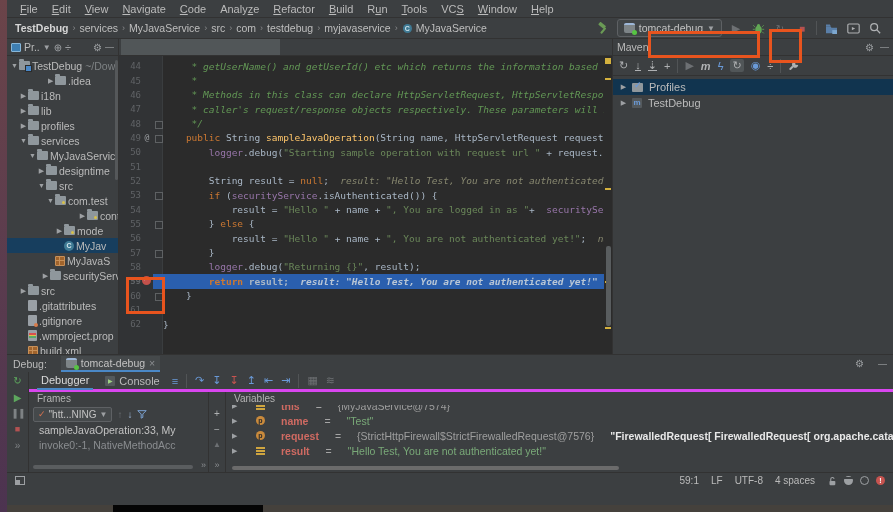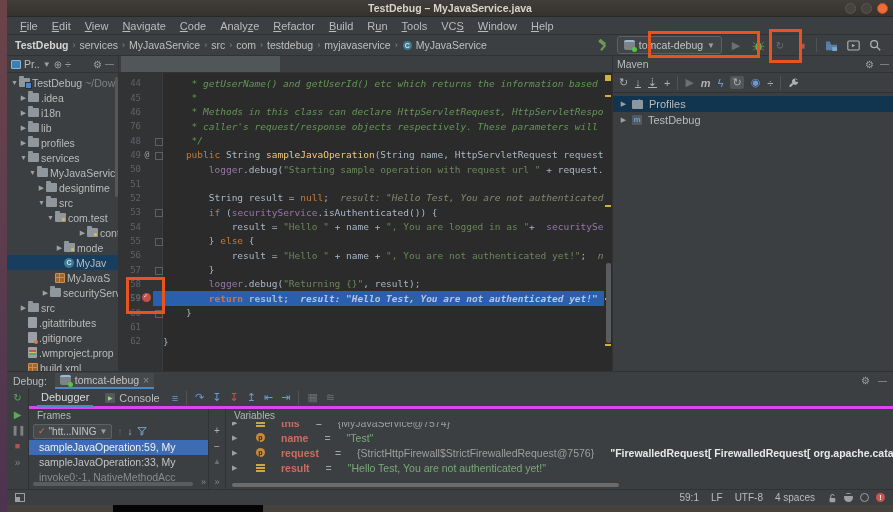--- a/index.html
+++ b/index.html
@@ -103,21 +103,21 @@
   .mtool .blue{color:#6a9ad8;}
   .mtree{flex:1;font-size:11px;color:#bbbbbb;padding-top:3px;}
   .mrow{height:16px;display:flex;align-items:center;gap:4px;padding-left:6px;}
   .mrow.sel{background:#11344f;}
   .i-profiles{width:11px;height:9px;background:#8f979c;border-radius:1px;position:relative;}
   .i-profiles::after{content:"✓";position:absolute;left:2px;top:-3px;color:#6a9ad8;font-size:9px;font-weight:bold;}
   .i-maven{width:10px;height:10px;background:#54595c;border-radius:1px;color:#6a9ad8;font-size:8px;font-weight:bold;line-height:10px;text-align:center;}
 
   
   .debugpanel{height:118px;border-top:1px solid #323232;background:#3c3f41;display:flex;flex-direction:column;}
-  .dbg-row1{height:17px;display:flex;align-items:center;padding:0 6px;gap:8px;font-size:10.5px;color:#bbbbbb;flex:none;}
+  .dbg-row1{height:17px;display:flex;align-items:center;padding:0 6px;gap:14px;font-size:10.5px;color:#bbbbbb;flex:none;}
   .dbg-tab{display:flex;align-items:center;gap:4px;height:16px;padding:0 5px;background:#45494b;border-bottom:2px solid #4a88c7;color:#c3c3c3;}
   .dbg-row1 .spacer{flex:1;}
   .dbg-body{flex:1;display:flex;overflow:hidden;}
   .dbg-leftcol{width:22px;border-right:1px solid #323232;display:flex;flex-direction:column;align-items:center;gap:6px;padding-top:3px;font-size:10px;color:#7e8284;}
   .dbg-leftcol .grn{color:#5da75d;}
   .dbg-leftcol .red{color:#b35252;font-size:9px;}
   .dbg-right{flex:1;display:flex;flex-direction:column;overflow:hidden;}
   .dbg-toolrow{height:20px;display:flex;align-items:center;gap:8px;padding:0 8px;border-bottom:3px solid #d946ef;font-size:11px;color:#bbbbbb;flex:none;}
   .dtab{display:flex;align-items:center;gap:4px;height:19px;padding:0 4px;}
   .dtab.sel{border-bottom:2px solid #4a88c7;color:#dadada;}
@@ -179,28 +179,20 @@
 </head>
 <body>
 
 <div class="screen">
   <div class="wallpaper-left"></div>
   <div class="desktop-bottom"></div>
   <div class="desktop-black"></div>
 
   <div class="window">
 
-    <div class="titlebar">
-      <span class="title">TestDebug – MyJavaService.java</span>
-      <span class="winbtns">
-        <span class="winbtn"></span>
-        <span class="winbtn"></span>
-        <span class="winbtn close"></span>
-      </span>
-    </div>
 
     <div class="menubar" id="menubar">
         <span class="menu-item"><u>F</u>ile</span>
         <span class="menu-item"><u>E</u>dit</span>
         <span class="menu-item"><u>V</u>iew</span>
         <span class="menu-item"><u>N</u>avigate</span>
         <span class="menu-item"><u>C</u>ode</span>
         <span class="menu-item">Analy<u>z</u>e</span>
         <span class="menu-item"><u>R</u>efactor</span>
         <span class="menu-item"><u>B</u>uild</span>
@@ -289,21 +281,21 @@
           <span class="ph-icon">—</span>
         </div>
         <div class="tree" id="ptree">
           <div class="proj-scroll"></div>
         <div class="tree-row" style="padding-left: 3px;">
               <span class="tw-arrow">▼</span>
               <span class="i-folder i-project"></span>
               <span class="tw-label">TestDebug</span>
               <span class="tw-suffix"> ~/Dow</span>
             </div>
-            <div class="tree-row" style="padding-left: 12px;">
+            <div class="tree-row" style="padding-left: 12px; justify-content: center;">
               <span class="tw-arrow">▶</span>
               <span class="i-folder"></span>
               <span class="tw-label">.idea</span>
             </div>
             <div class="tree-row" style="padding-left: 12px;">
               <span class="tw-arrow">▶</span>
               <span class="i-folder"></span>
               <span class="tw-label">i18n</span>
             </div>
             <div class="tree-row" style="padding-left: 12px;">
@@ -401,21 +393,21 @@
             <span>MyJavaService.java</span>
             <span class="x">×</span>
           </span>
         </div>
         <div class="ebody">
           <div class="gutterbg"></div>
           <div class="code" id="code">
               <div class="crow"><span class="ln">44</span><span class="gic"></span><span class="fold"></span><span class="ctext"><span class="code-cmt">     * getUserName() and getUserId() etc which returns the information based on th</span></span></div>
               <div class="crow"><span class="ln">45</span><span class="gic"></span><span class="fold"></span><span class="ctext"><span class="code-cmt">     *</span></span></div>
               <div class="crow"><span class="ln">46</span><span class="gic"></span><span class="fold"></span><span class="ctext"><span class="code-cmt">     * Methods in this class can declare HttpServletRequest, HttpServletResponse o</span></span></div>
-              <div class="crow"><span class="ln">76</span><span class="gic"></span><span class="fold"></span><span class="ctext"><span class="code-cmt">     * caller's request/response objects respectively. These parameters will be in</span></span></div>
+              <div class="crow"><span class="ln">47</span><span class="gic"></span><span class="fold"></span><span class="ctext"><span class="code-cmt">     * caller's request/response objects respectively. These parameters will be in</span></span></div>
               <div class="crow"><span class="ln">48</span><span class="gic"></span><span class="fold has"></span><span class="ctext"><span class="code-cmt">     */</span></span></div>
               <div class="crow"><span class="ln">49</span><span class="gic">@</span><span class="fold has"></span><span class="ctext"><span class="code-kw">    public</span><span class="code-pln"> String </span><span class="code-meth">sampleJavaOperation</span><span class="code-pln">(String name, HttpServletRequest request) {</span></span></div>
               <div class="crow"><span class="ln">50</span><span class="gic"></span><span class="fold"></span><span class="ctext"><span class="code-fld">        logger</span><span class="code-pln">.debug(</span><span class="code-str">"Starting sample operation with request url "</span><span class="code-pln"> + request.getRe</span></span></div>
               <div class="crow"><span class="ln">51</span><span class="gic"></span><span class="fold"></span><span class="ctext"></span></div>
               <div class="crow"><span class="ln">52</span><span class="gic"></span><span class="fold"></span><span class="ctext"><span class="code-pln">        String </span><span class="code-var">result</span><span class="code-pln"> = </span><span class="code-kw">null</span><span class="code-pln">; </span><span class="code-hint"> result: "Hello Test, You are not authenticated yet!</span></span></div>
               <div class="crow"><span class="ln">53</span><span class="gic"></span><span class="fold has"></span><span class="ctext"><span class="code-kw">        if</span><span class="code-pln"> (</span><span class="code-fld">securityService</span><span class="code-pln">.isAuthenticated()) {</span></span></div>
               <div class="crow"><span class="ln">54</span><span class="gic"></span><span class="fold"></span><span class="ctext"><span class="code-pln">            </span><span class="code-var">result</span><span class="code-pln"> = </span><span class="code-str">"Hello "</span><span class="code-pln"> + name + </span><span class="code-str">", You are logged in as "</span><span class="code-pln">+  </span><span class="code-fld">securityService</span></span></div>
               <div class="crow"><span class="ln">55</span><span class="gic"></span><span class="fold has"></span><span class="ctext"><span class="code-pln">        } </span><span class="code-kw">else</span><span class="code-pln"> {</span></span></div>
               <div class="crow"><span class="ln">56</span><span class="gic"></span><span class="fold"></span><span class="ctext"><span class="code-pln">            </span><span class="code-var">result</span><span class="code-pln"> = </span><span class="code-str">"Hello "</span><span class="code-pln"> + name + </span><span class="code-str">", You are not authenticated yet!"</span><span class="code-pln">;  </span><span class="code-hint">name:</span></span></div>
               <div class="crow"><span class="ln">57</span><span class="gic"></span><span class="fold has"></span><span class="ctext"><span class="code-pln">        }</span></span></div>
@@ -531,21 +523,20 @@
                 </span>
                 <span class="fr-ic">↑</span>
                 <span class="fr-ic blue">↓</span>
                 <span>
                   <svg width="10" height="10" viewBox="0 0 12 12">
                       <path d="M1 2 h10 l-4 4 v4 l-2 1 v-5 z" fill="none" stroke="#7ca1d0" stroke-width="1.2"></path>
                     </svg>
                 </span>
               </div>
               <div class="frame-list" id="framelist">
-                  <div class="frow sel">sampleJavaOperation:59, My</div>
                   <div class="frow">sampleJavaOperation:33, My</div>
                   <div class="frow dim">invoke0:-1, NativeMethodAcc</div>
                 </div>
               <div class="hscroll"></div>
               <div class="more">»</div>
             </div>
             <div class="minicol">
               <span>+</span>
               <span>−</span>
               <span class="dim">▲</span>

